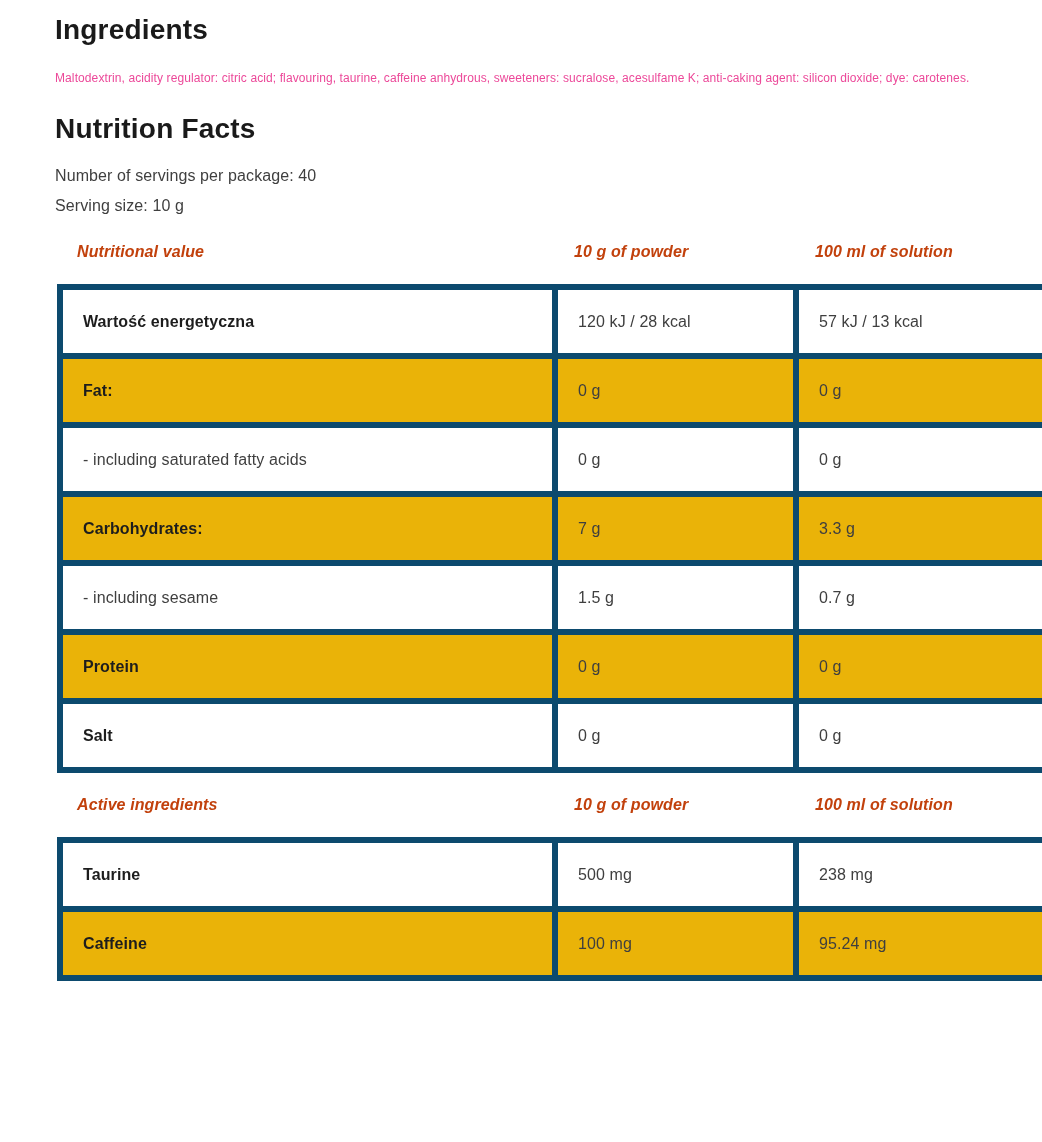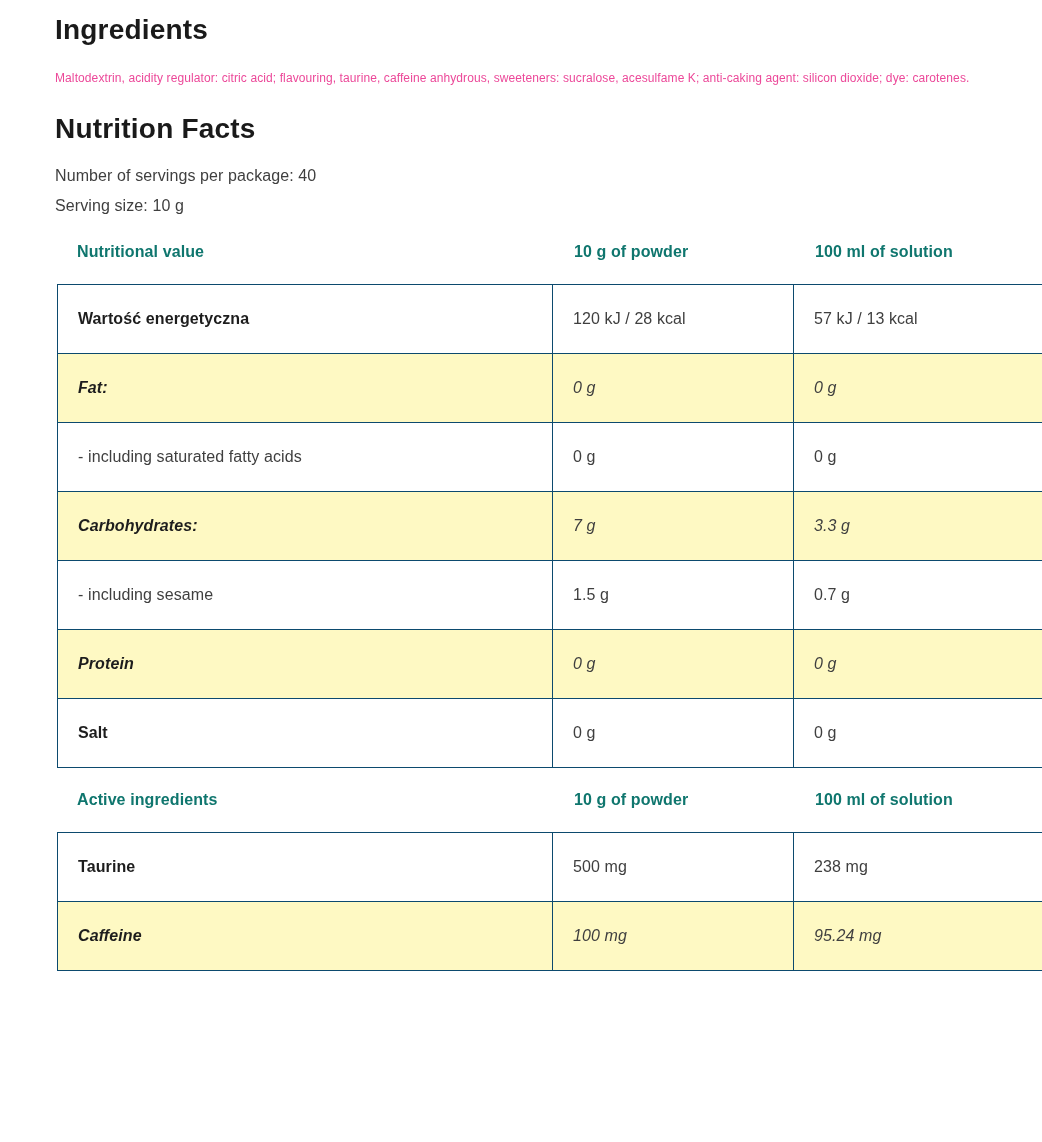--- a/index.html
+++ b/index.html
@@ -42,45 +42,46 @@
   .thead-row {
     display: grid;
     grid-template-columns: 497px 241px 279px;
     height: 64px;
     align-items: center;
     margin-left: 2px;
   }
   .thead-row .th {
     font-size: 16px;
     font-weight: 700;
-    color: #0f766e;
+    color: #c2410c;
     padding-left: 20px;
     letter-spacing: 0.1px;
+    font-style: italic;
   }
 
   table.nutrition-table {
     border-collapse: collapse;
     table-layout: fixed;
     width: 1015px;
     margin-left: 2px;
   }
   table.nutrition-table col.c1 { width: 495px; }
   table.nutrition-table col.c2 { width: 241px; }
   table.nutrition-table col.c3 { width: 279px; }
   table.nutrition-table td {
-    border: 1px solid #0c4a6e;
+    border: 6px solid #0c4a6e;
     height: 69px;
     padding: 0 10px 0 20px;
     font-size: 16px;
     color: #3f3f3f;
     vertical-align: middle;
     letter-spacing: 0.1px;
     background: #ffffff;
   }
-  table.nutrition-table tr.stripe td { background: #fef9c3; font-style: italic; }
+  table.nutrition-table tr.stripe td { background: #eab308; }
   table.nutrition-table td.bold {
     font-weight: 700;
     color: #1d1d1d;
   }
   table.nutrition-table td.indent { }
 </style>
 </head>
 <body>
 
 <div class="page">

